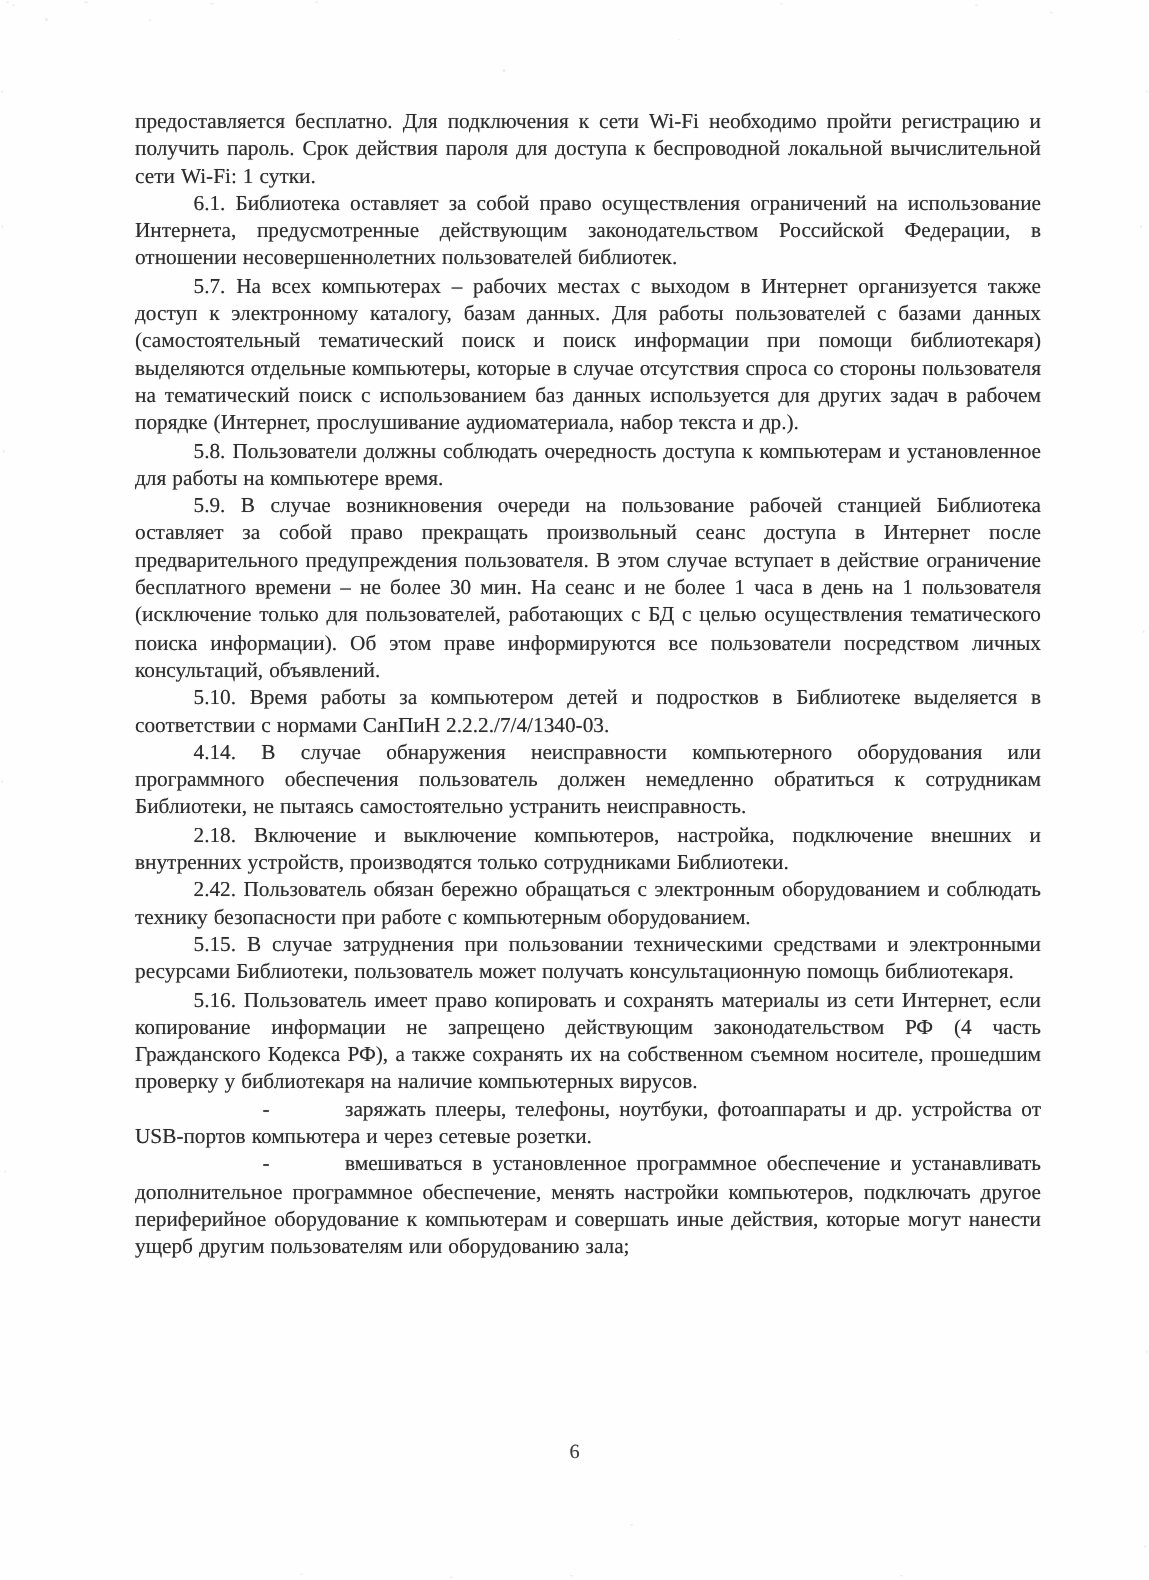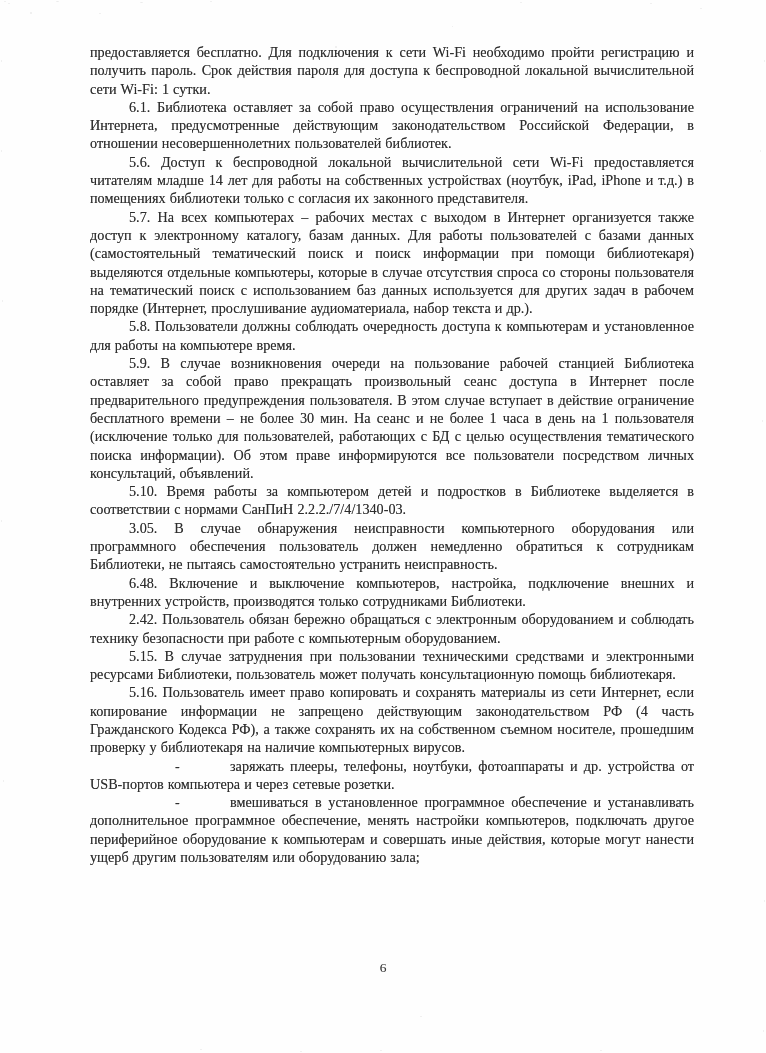--- a/index.html
+++ b/index.html
@@ -11,21 +11,21 @@
     position: relative;
     width: 766px;
     height: 1053px;
     background: #fefefe;
     overflow: hidden;
     font-family: "Liberation Serif", serif;
   }
   .doc-body {
     position: absolute;
     left: 90px;
-    top: 43px;
+    top: 72px;
     width: 604px;
     color: #2d2d2d;
     font-size: 14.2px;
     line-height: 18.3px;
     text-align: justify;
     text-shadow: 0 0 0.5px rgba(45,45,45,0.55);
     word-spacing: 0.5px;
   }
   .doc-body p {
     margin: 0;
@@ -90,27 +90,26 @@
       <div class="speck" style="left: 520px; top: 2px; width: 2px; height: 1px; opacity: 0.16;"></div>
       <div class="speck" style="left: 650px; top: 3px; width: 2px; height: 1px; opacity: 0.16;"></div>
       <div class="speck" style="left: 1px; top: 60px; width: 1px; height: 2px; opacity: 0.16;"></div>
       <div class="speck" style="left: 1px; top: 150px; width: 1px; height: 2px; opacity: 0.16;"></div>
       <div class="speck" style="left: 764px; top: 60px; width: 1px; height: 2px; opacity: 0.16;"></div>
       <div class="speck" style="left: 300px; top: 1051px; width: 2px; height: 1px; opacity: 0.16;"></div>
     </div>
   <div class="doc-body">
       <p class="para-plain">предоставляется бесплатно. Для подключения к сети Wi-Fi необходимо пройти регистрацию и получить пароль. Срок действия пароля для доступа к беспроводной локальной вычислительной сети Wi-Fi: 1 сутки.</p>
       <p class="para-indent">6.1. Библиотека оставляет за собой право осуществления ограничений на использование Интернета, предусмотренные действующим законодательством Российской Федерации, в отношении несовершеннолетних пользователей библиотек.</p>
-      <p class="para-indent">5.6. Доступ к беспроводной локальной вычислительной сети Wi-Fi предоставляется читателям младше 14 лет для работы на собственных устройствах (ноутбук, iPad, iPhone и т.д.) в помещениях библиотеки только с согласия их законного представителя.</p>
       <p class="para-indent">5.7. На всех компьютерах – рабочих местах с выходом в Интернет организуется также доступ к электронному каталогу, базам данных. Для работы пользователей с базами данных (самостоятельный тематический поиск и поиск информации при помощи библиотекаря) выделяются отдельные компьютеры, которые в случае отсутствия спроса со стороны пользователя на тематический поиск с использованием баз данных используется для других задач в рабочем порядке (Интернет, прослушивание аудиоматериала, набор текста и др.).</p>
       <p class="para-indent">5.8. Пользователи должны соблюдать очередность доступа к компьютерам и установленное для работы на компьютере время.</p>
       <p class="para-indent">5.9. В случае возникновения очереди на пользование рабочей станцией Библиотека оставляет за собой право прекращать произвольный сеанс доступа в Интернет после предварительного предупреждения пользователя. В этом случае вступает в действие ограничение бесплатного времени – не более 30 мин. На сеанс и не более 1 часа в день на 1 пользователя (исключение только для пользователей, работающих с БД с целью осуществления тематического поиска информации). Об этом праве информируются все пользователи посредством личных консультаций, объявлений.</p>
       <p class="para-indent">5.10. Время работы за компьютером детей и подростков в Библиотеке выделяется в соответствии с нормами СанПиН 2.2.2./7/4/1340-03.</p>
-      <p class="para-indent">3.05. В случае обнаружения неисправности компьютерного оборудования или программного обеспечения пользователь должен немедленно обратиться к сотрудникам Библиотеки, не пытаясь самостоятельно устранить неисправность.</p>
-      <p class="para-indent">6.48. Включение и выключение компьютеров, настройка, подключение внешних и внутренних устройств, производятся только сотрудниками Библиотеки.</p>
+      <p class="para-indent">4.14. В случае обнаружения неисправности компьютерного оборудования или программного обеспечения пользователь должен немедленно обратиться к сотрудникам Библиотеки, не пытаясь самостоятельно устранить неисправность.</p>
+      <p class="para-indent">2.18. Включение и выключение компьютеров, настройка, подключение внешних и внутренних устройств, производятся только сотрудниками Библиотеки.</p>
       <p class="para-indent">2.42. Пользователь обязан бережно обращаться с электронным оборудованием и соблюдать технику безопасности при работе с компьютерным оборудованием.</p>
       <p class="para-indent">5.15. В случае затруднения при пользовании техническими средствами и электронными ресурсами Библиотеки, пользователь может получать консультационную помощь библиотекаря.</p>
       <p class="para-indent">5.16. Пользователь имеет право копировать и сохранять материалы из сети Интернет, если копирование информации не запрещено действующим законодательством РФ (4 часть Гражданского Кодекса РФ), а также сохранять их на собственном съемном носителе, прошедшим проверку у библиотекаря на наличие компьютерных вирусов.</p>
       <p class="para-dash"><span class="dash-bullet">-</span>заряжать плееры, телефоны, ноутбуки, фотоаппараты и др. устройства от USB-портов компьютера и через сетевые розетки.</p>
       <p class="para-dash"><span class="dash-bullet">-</span>вмешиваться в установленное программное обеспечение и устанавливать дополнительное программное обеспечение, менять настройки компьютеров, подключать другое периферийное оборудование к компьютерам и совершать иные действия, которые могут нанести ущерб другим пользователям или оборудованию зала;</p>
     </div>
   <div class="page-number">6</div>
 </div>
 
 </body></html>

